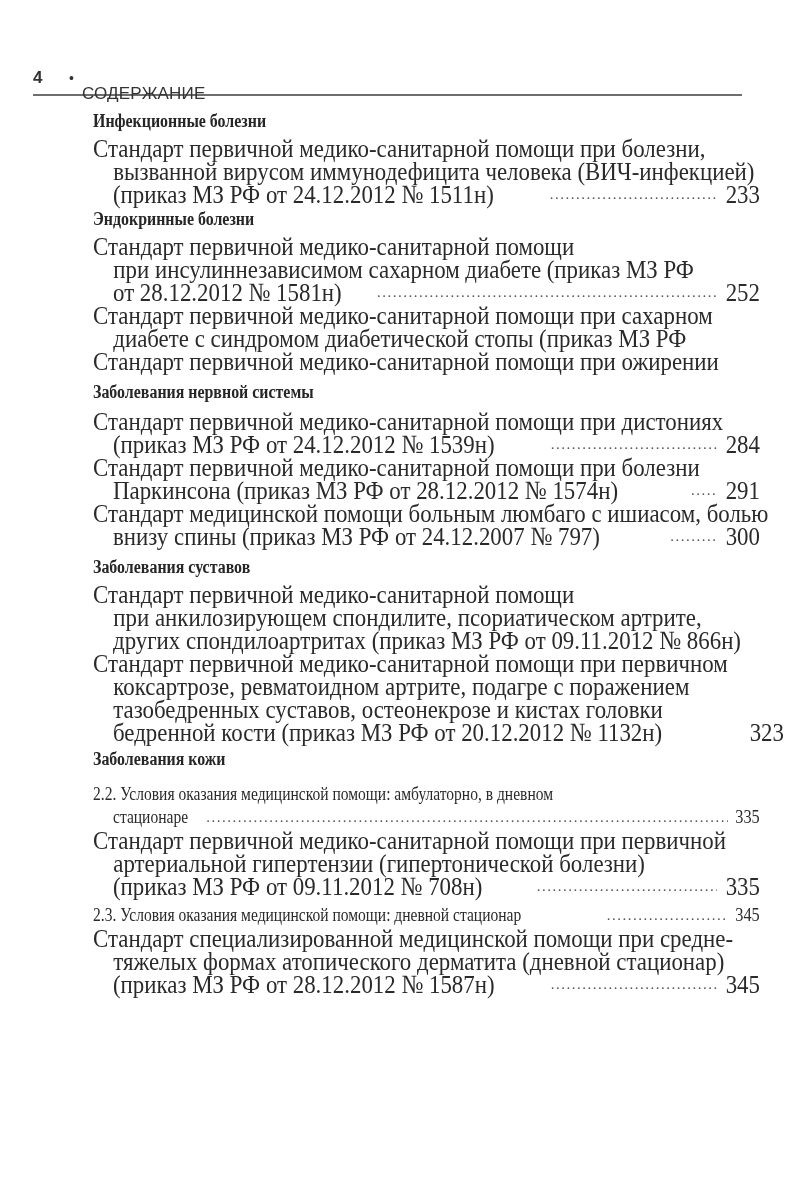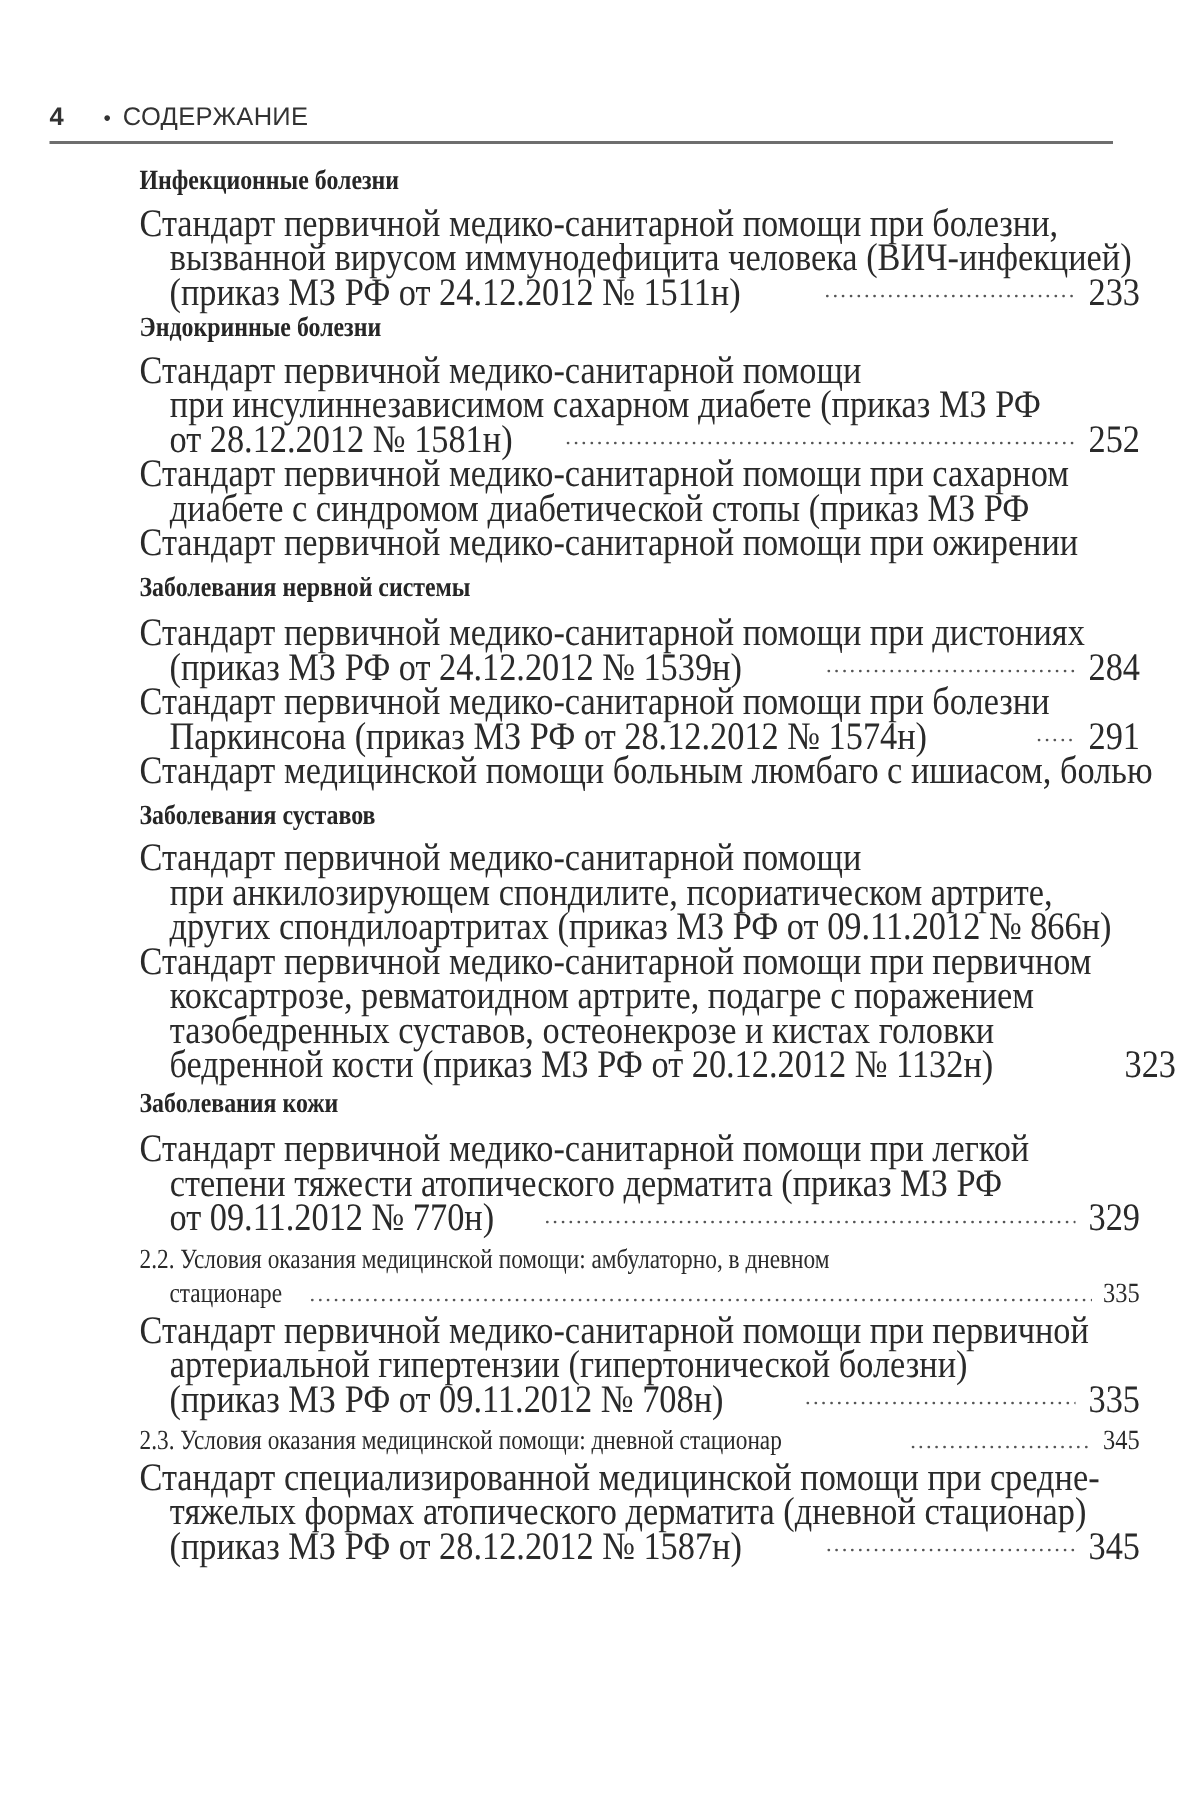--- a/index.html
+++ b/index.html
@@ -33,20 +33,21 @@
       width: 22px;
     }
     .running-head .bullet {
       margin-left: 14px;
       margin-right: 8px;
       font-size: 14px;
       line-height: 20px;
     }
     .running-head .title {
       letter-spacing: 0.2px;
+      margin-top: 16px;
     }
     .toc {
       position: absolute;
       left: 93px;
       top: 108px;
       width: 667px;
     }
     .section-head {
       font-weight: bold;
       font-size: 18.5px;
@@ -167,20 +168,25 @@
   <div class="entry">
     <span class="line">Стандарт первичной медико-санитарной помощи при болезни</span>
     <div class="last indent">
         <span class="txt">Паркинсона (приказ МЗ РФ от 28.12.2012 № 1574н)</span>
         <span class="leader"></span>
         <span class="page">291</span>
       </div>
   </div>
   <div class="entry">
     <span class="line">Стандарт медицинской помощи больным люмбаго с ишиасом, болью</span>
+    <div class="last indent">
+        <span class="txt">внизу спины (приказ МЗ РФ от 24.12.2007 № 797)</span>
+        <span class="leader"></span>
+        <span class="page">300</span>
+      </div>
   </div>
   <div class="gap-m"></div>
 
   <div class="section-head">Заболевания суставов</div>
   <div class="entry">
     <span class="line">Стандарт первичной медико-санитарной помощи</span>
     <span class="line indent">при анкилозирующем спондилите, псориатическом артрите,</span>
     <div class="last indent">
         <span class="txt">других спондилоартритах (приказ МЗ РФ от 09.11.2012 № 866н)</span>
         <span class="leader"></span>
@@ -194,29 +200,20 @@
     <div class="last indent">
         <span class="txt">бедренной кости (приказ МЗ РФ от 20.12.2012 № 1132н)</span>
         <span class="leader"></span>
         <span class="page">323</span>
       </div>
   </div>
   <div class="gap-s"></div>
 
   <div class="section-head">Заболевания кожи</div>
   <div class="gap-s"></div>
-  <div class="entry">
-    <span class="line">Стандарт первичной медико-санитарной помощи при легкой</span>
-    <span class="line indent">степени тяжести атопического дерматита (приказ МЗ РФ</span>
-    <div class="last indent">
-        <span class="txt">от 09.11.2012 № 770н)</span>
-        <span class="leader"></span>
-        <span class="page">329</span>
-      </div>
-  </div>
   <div class="gap-m"></div>
 
   <div class="entry bold">
     <span class="line">2.2. Условия оказания медицинской помощи: амбулаторно, в дневном</span>
     <div class="last indent">
         <span class="txt">стационаре</span>
         <span class="leader"></span>
         <span class="page">335</span>
       </div>
   </div>

